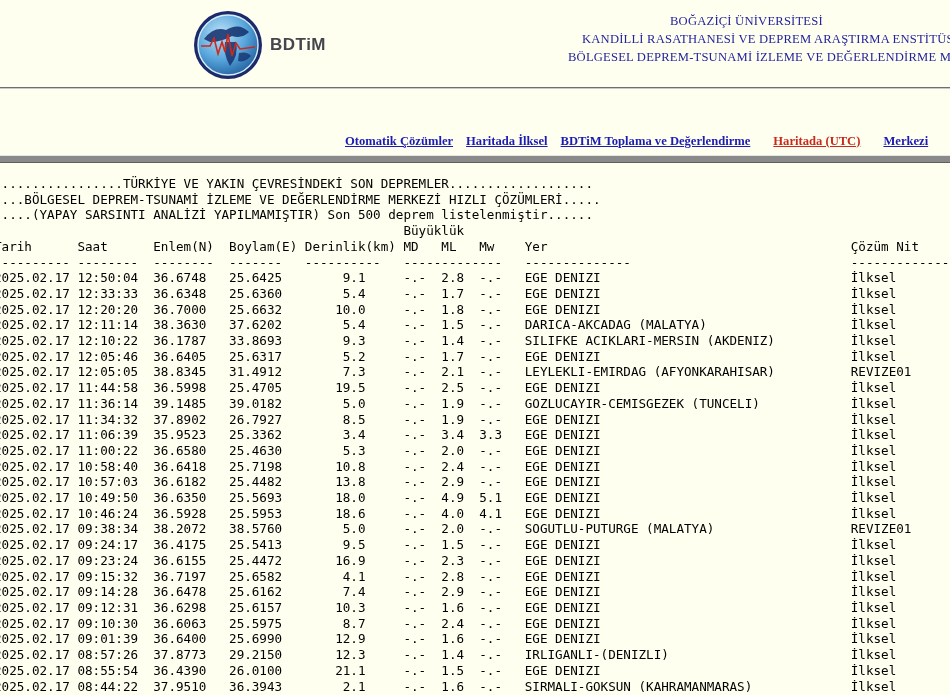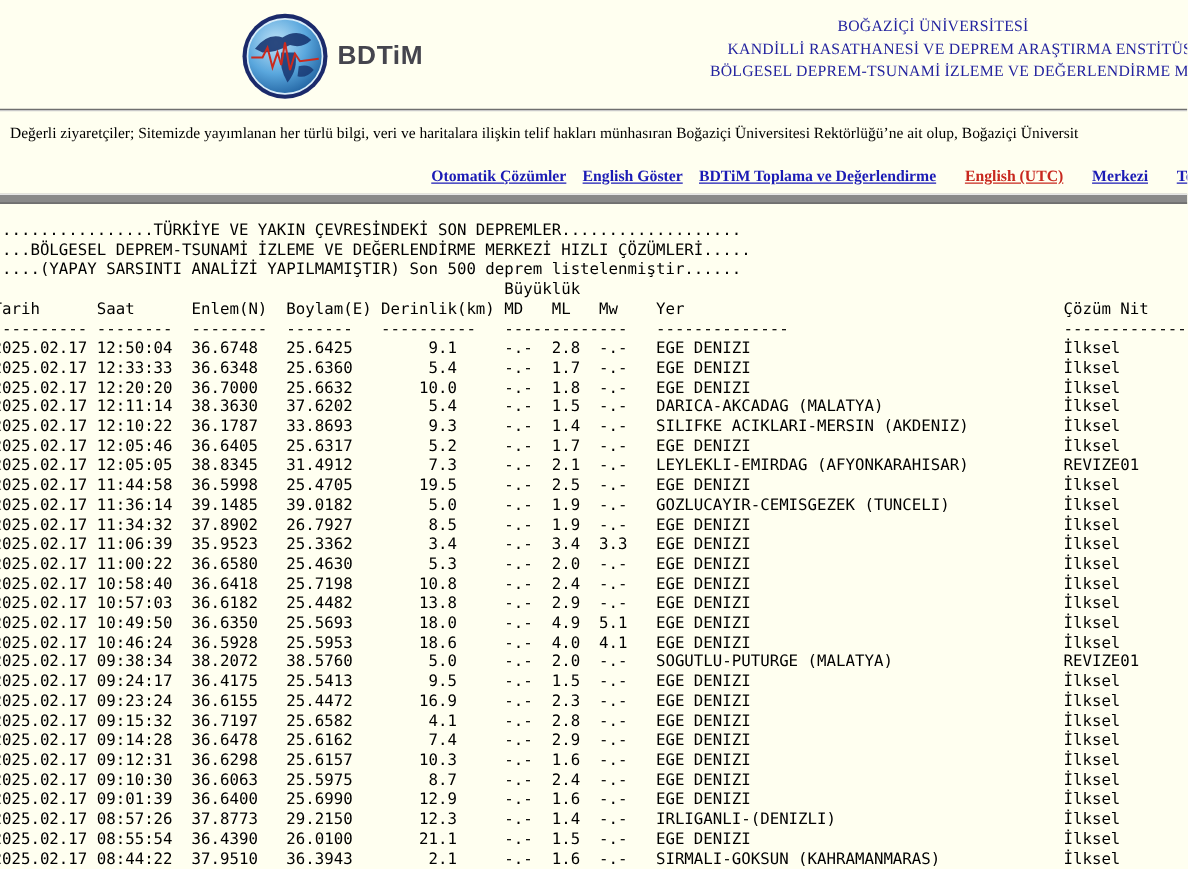--- a/index.html
+++ b/index.html
@@ -12,21 +12,21 @@
   }
   html,body{margin:0;padding:0;}
   body{width:950px;height:695px;overflow:hidden;background:var(--bg);}
   .page{position:relative;width:950px;height:695px;overflow:hidden;background:var(--bg);
         font-family:"Liberation Serif",serif;}
 
   
   .logo{position:absolute;left:192px;top:9px;display:flex;align-items:center;cursor:pointer;}
   .globe{width:72px;height:72px;display:block;}
   .logo-text{margin-left:6px;font-family:"Liberation Sans",sans-serif;font-weight:bold;
-             font-size:21px;color:#45454e;letter-spacing:.5px;}
+             font-size:17px;color:#45454e;letter-spacing:.5px;}
   .title{position:absolute;white-space:nowrap;font-weight:normal;font-size:12.6px;
          color:var(--title-blue);letter-spacing:.2px;}
   .title.l1{left:670px;top:14px;}
   .title.l2{left:582px;top:32px;}
   .title.l3{left:568px;top:50px;}
 
   .rule{position:absolute;left:0;top:87px;width:950px;height:0;
         border-top:1px solid #6f6f6f;border-bottom:1px solid #c9c9c9;}
 
   .notice{position:absolute;white-space:nowrap;font-size:12.4px;color:var(--text-black);}
@@ -71,27 +71,26 @@
     </svg>
     <span class="logo-text">BDTiM</span>
   </div>
 
   <div class="title l1">BOĞAZİÇİ ÜNİVERSİTESİ</div>
   <div class="title l2">KANDİLLİ RASATHANESİ VE DEPREM ARAŞTIRMA ENSTİTÜSÜ (</div>
   <div class="title l3">BÖLGESEL DEPREM-TSUNAMİ İZLEME VE DEĞERLENDİRME MERK</div>
 
   <div class="rule"></div>
 
-  <div class="notice n1">Değerli ziyaretçiler; Sitemizde yayımlanan her türlü bilgi, veri ve haritalara ilişkin telif hakları münhasıran Boğaziçi Üniversitesi Rektörlüğü’ne ait olup, Boğaziçi Üniversit</div>
 
   <div class="links">
     <a>Otomatik Çözümler</a>
-    <a>English Göster</a>
+    <a>Haritada İlksel</a>
     <a>BDTiM Toplama ve Değerlendirme</a>
-    <a class="red gap">English (UTC)</a>
+    <a class="red gap">Haritada (UTC)</a>
     <a class="gap">Merkezi</a>
     <a class="gap">Toplama</a>
   </div>
 
   <div class="frame-border"></div>
 
   <pre class="list">.................TÜRKİYE VE YAKIN ÇEVRESİNDEKİ SON DEPREMLER...................
 ....BÖLGESEL DEPREM-TSUNAMİ İZLEME VE DEĞERLENDİRME MERKEZİ HIZLI ÇÖZÜMLERİ.....
 .....(YAPAY SARSINTI ANALİZİ YAPILMAMIŞTIR) Son 500 deprem listelenmiştir......
                                                       Büyüklük

